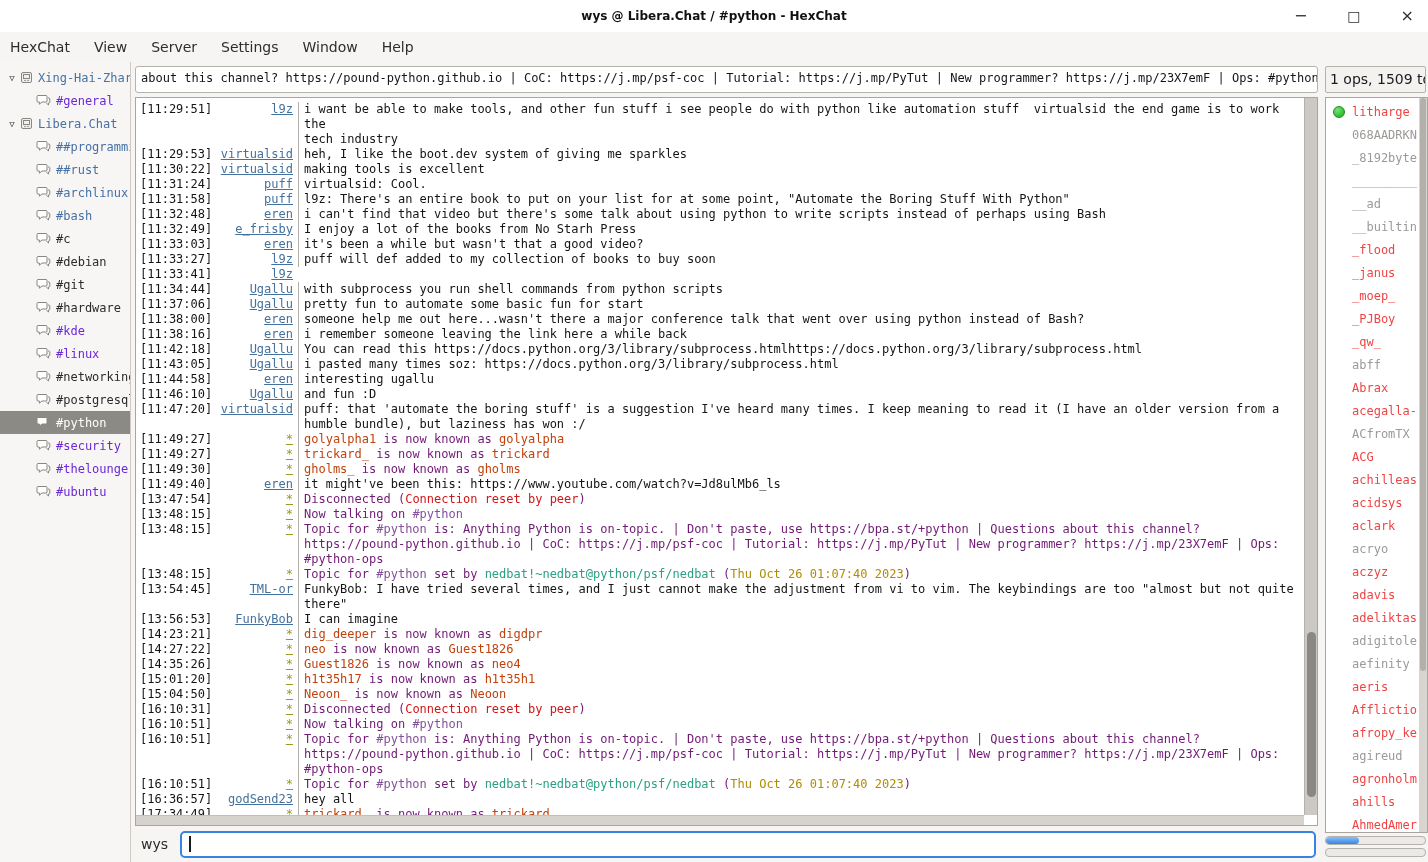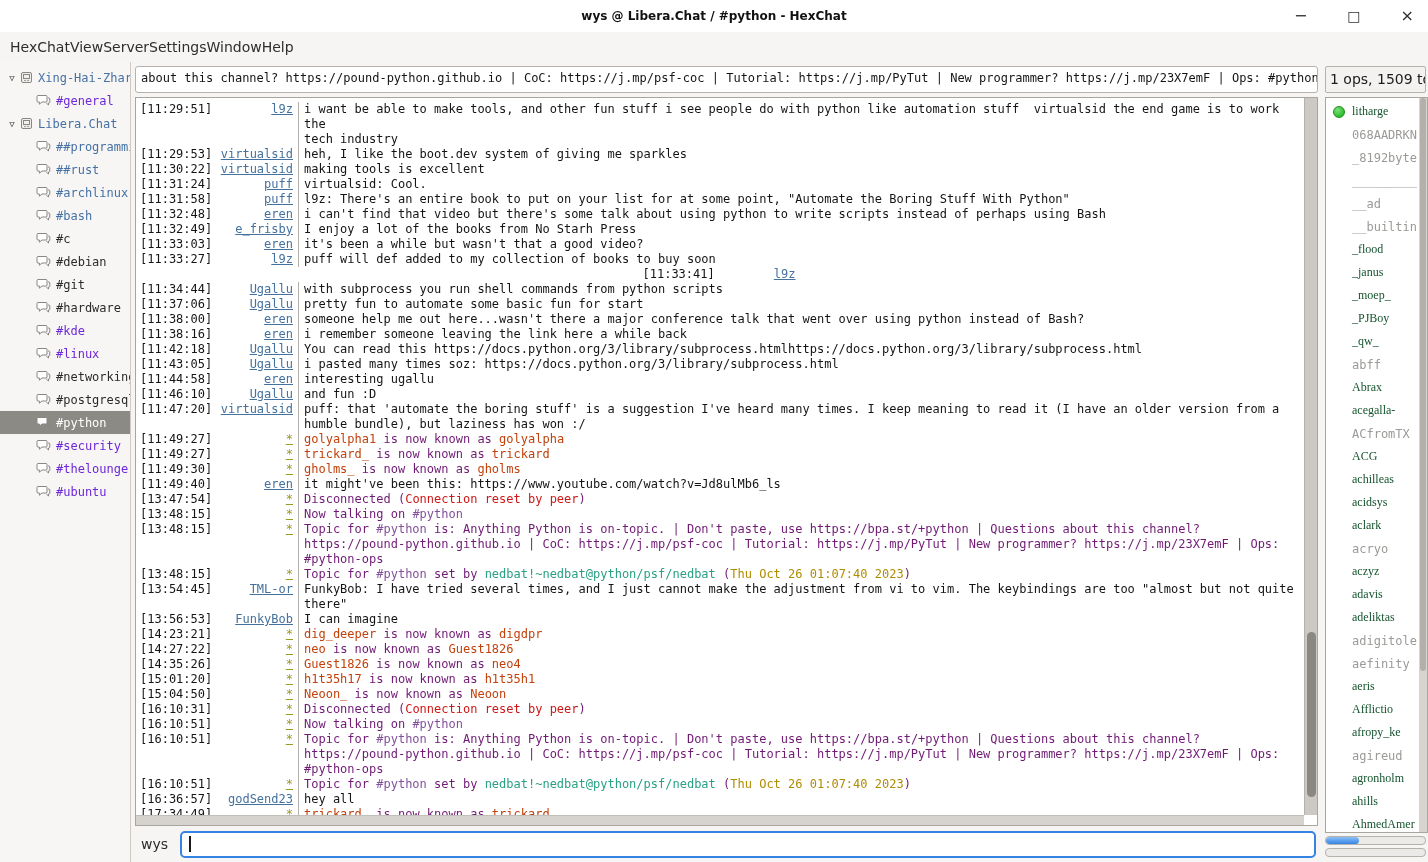--- a/index.html
+++ b/index.html
@@ -8,21 +8,21 @@
   
   .titlebar { height:32px; background:#ffffff; position:relative;
     display:flex; align-items:center; justify-content:center; }
   .title { font-size:12px; font-weight:bold; color:#111; }
   .controls { position:absolute; right:14px; top:0; height:32px;
     display:flex; align-items:center; gap:40px; }
   .wbtn { font-size:16px; color:#2f2f2f; line-height:32px; cursor:default; }
   .wbtn.maxi { font-size:14px; }
   
   .menubar { height:30px; background:#f6f5f4; display:flex; align-items:center;
-    padding-left:10px; }
+    padding-left:10px; gap:24px; }
   .menu-item { font-size:14px; color:#2d2d2d; }
   
   .content { display:flex; height:800px; }
   .sidebar { width:131px; background:#f7f6f5; border-right:1px solid #cfcac4;
     padding-top:4px; overflow:hidden; }
   .trow { height:23px; display:flex; align-items:center; font-family:"DejaVu Sans Mono", monospace;
     font-size:12px; white-space:nowrap; overflow:hidden; }
   .trow .expander { width:16px; text-align:center; font-size:9px; color:#3a3a3a; flex:none; }
   .trow .ticon { flex:none; margin-right:5px; display:inline-flex; }
   .trow.server { padding-left:4px; }
@@ -37,21 +37,21 @@
   .center { width:1191px; display:flex; flex-direction:column; }
   .topicbar { margin:4px 4px 2px 4px; height:27px; background:#ffffff;
     border:1px solid #b6b2ac; border-radius:3px; padding:4px 2px 0 5px;
     font-family:"DejaVu Sans Mono", monospace; font-size:12px; color:#141414;
     white-space:nowrap; overflow:hidden; }
   .chatwrap { flex:1; margin:2px 4px 0 4px; background:#ffffff;
     border:1px solid #a9a59f; position:relative; overflow:hidden; }
   .chatlines { position:absolute; left:0; right:14px; top:0; bottom:10px;
     padding:4px 0 0 4px; overflow:hidden;
     font-family:"DejaVu Sans Mono", monospace; font-size:12px; line-height:15px; color:#141414; }
-  .crow { display:flex; align-items:flex-start;justify-content:center; }
+  .crow { display:flex; align-items:flex-start; }
   .crow .t { width:74px; flex:none; color:#141414; }
   .crow .n { width:84px; flex:none; text-align:right; padding-right:5px; color:#44719e;
     overflow:hidden; white-space:nowrap;text-decoration:underline; }
   .crow .n.star { color:#9a9a20; }
   .crow .m { flex:1; border-left:1px solid #b4b1ac; padding-left:5px; padding-right:6px;
     white-space:pre-wrap; overflow-wrap:break-word; }
   .s-normal { color:#141414; }
   .s-event { color:#701a75; }
   .s-nick2 { color:#c2410c; }
   .s-error { color:#d01717;margin-top:10px; }
@@ -76,21 +76,21 @@
     padding:4px 0 0 4px; white-space:nowrap; overflow:hidden; }
   .userlist { flex:1; margin:2px 0 0 0; background:#ffffff; border:1px solid #a9a59f;
     position:relative; overflow:hidden; }
   .ulrows { position:absolute; left:0; top:0; right:8px; bottom:0; overflow:hidden; padding-top:2px; }
   .urow { height:23px; display:flex; align-items:center;
     font-family:"DejaVu Sans Mono", monospace; font-size:12px; white-space:nowrap; }
   .urow .uicon { width:26px; flex:none; display:flex; justify-content:center; }
   .opdot { width:12px; height:12px; border-radius:50%;
     background:radial-gradient(circle at 35% 30%, #7be07b, #2ebd2e 70%);
     border:1px solid #1e8f1e; }
-  .u-normal { color:#14532d;font-family:Liberation Serif, serif; }
+  .u-normal { color:#ef4444; }
   .u-away { color:#9c9a97; }
   .ulscroll { position:absolute; right:0; top:0; bottom:0; width:8px; background:#d8d5d1; }
   .ulthumb { position:absolute; left:1px; width:6px; top:0; height:78%;
     background:#b3b0ab; border-radius:3px; }
   .meters { height:24px; margin:3px 2px 2px 0; display:flex; flex-direction:column; gap:3px; }
   .meter { height:9px; background:#eceae8; border:1px solid #b5b1ab; border-radius:4px;
     position:relative; overflow:hidden; }
   .meterfill { position:absolute; left:0; top:0; bottom:0; border-radius:4px;
     background:linear-gradient(#8cc0f7, #3584e4); }
 </style>

